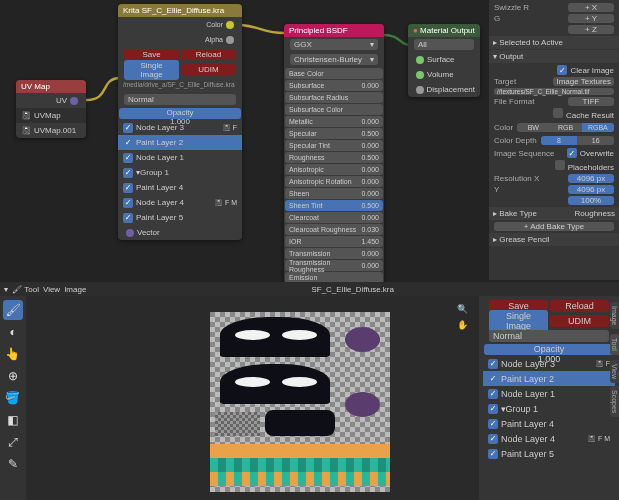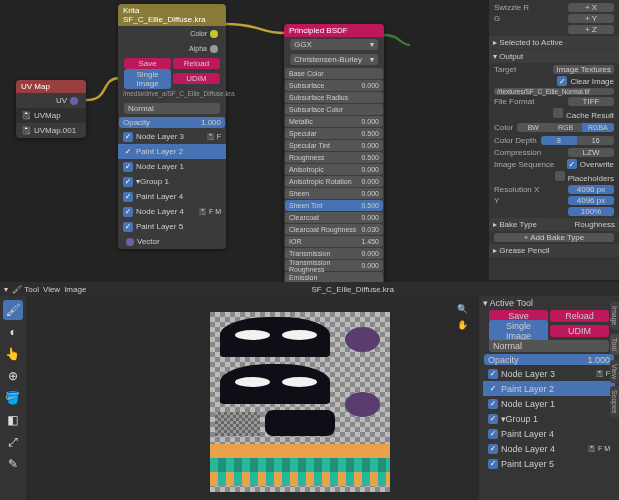--- a/index.html
+++ b/index.html
@@ -25,25 +25,25 @@
     border-radius: 4px 4px 0 0;
     font-size: 8px;
     color: #fff;
   }
   .hdr-red    { background: #983e3e; }
   .hdr-yellow { background: #8a7a3a; }
   .hdr-green  { background: #be185d; }
   .hdr-dkgrn  { background: #3a5a3a; }
   .row { display:flex; align-items:center; padding:1px 5px; height:13px; }
   .row-dark { background:#2f2f2f; }
-  .btn { background:#be185d; border-radius:3px; padding:1px 5px; text-align:center; flex:1; margin:1px; }
+  .btn { background:#7f1d1d; border-radius:3px; padding:1px 5px; text-align:center; flex:1; margin:1px; }
   .btn-sel { background:#4772b3; }
   .field { background:#545454; border-radius:3px; padding:1px 4px; flex:1; margin:1px; display:flex; justify-content:space-between; }
   .slider { background:#545454; border-radius:3px; margin:1px; height:11px; display:flex; justify-content:space-between; align-items:center; padding:0 4px; }
-  .slider-fill { background:#4772b3; }
+  .slider-fill { background:#4772b3;flex-direction:column; }
   .chk { width:10px; height:10px; background:#4772b3; display:inline-flex; align-items:center; justify-content:center; color:#fff; font-size:8px; margin-right:3px; border-radius:2px;}
   .chk.off { background:#555; }
   .dot { width:8px; height:8px; border-radius:50%; background:#c7c729; display:inline-block; margin:0 3px; }
   .dot.grey{background:#999;}
   .dot.green{background:#7bc66b;}
   .collapse::before{content:"▾ ";}
   
   .workspace-top {
     position:absolute; left:0; top:0; width:619px; height:280px;
     background:#232323;
@@ -106,21 +106,21 @@
   <div class="node" style="left:16px;top:80px;width:70px">
     <div class="node-header hdr-red">UV Map</div>
     <div class="row" style="justify-content:flex-end">
         <span>UV</span>
         <span class="dot" style="background:#6f5fa8"></span>
       </div>
     <div class="row row-dark">📓 <span style="margin-left:3px">UVMap</span></div>
     <div class="row">📓 <span style="margin-left:3px">UVMap.001</span></div>
   </div>
 
-  <div class="node" style="left:118px;top:4px;width:108px">
+  <div class="node" style="left:118px;top:4px;width:124px">
     <div class="node-header hdr-yellow">Krita   SF_C_Ellie_Diffuse.kra</div>
     <div class="row" style="justify-content:flex-end;font-size:7px">
         <span>Color</span>
         <span class="dot"></span>
       </div>
     <div class="row" style="justify-content:flex-end;font-size:7px">
         <span>Alpha</span>
         <span class="dot grey"></span>
       </div>
     <div class="row">
@@ -282,43 +282,63 @@
           <span>0.000</span>
         </div>
       </div>
     <div id="bsdf-tail">
         <div class="row" style="font-size:7px"><span class="dot" style="background:#6f5fa8"></span>Normal</div>
         <div class="row" style="font-size:7px"><span class="dot" style="background:#6f5fa8"></span>Clearcoat Normal</div>
         <div class="row" style="font-size:7px"><span class="dot" style="background:#6f5fa8"></span>Tangent</div>
       </div>
   </div>
 
+  <div class="node" style="left:408px;top:24px;width:72px">
+    <div class="node-header hdr-dkgrn"><span style="color:#d66">● </span><span>Material Output</span></div>
+    <div class="row">
+        <div class="field">
+          <span>All</span>
+        </div>
+      </div>
+    <div class="row">
+        <span class="dot green"></span>
+        <span>Surface</span>
+      </div>
+    <div class="row">
+        <span class="dot green"></span>
+        <span>Volume</span>
+      </div>
+    <div class="row">
+        <span class="dot grey"></span>
+        <span>Displacement</span>
+      </div>
+  </div>
 
   <div class="sidebar">
     <div class="prop-row">
         <span class="lbl">Swizzle R</span>
         <span class="val">+ X</span>
       </div>
     <div class="prop-row">
         <span class="lbl">G</span>
         <span class="val">+ Y</span>
       </div>
     <div class="prop-row">
         <span></span>
         <span class="val">+ Z</span>
       </div>
     <div class="panel-hdr">▸ <span>Selected to Active</span></div>
     <div class="panel-hdr collapse"><span>Output</span></div>
     <div class="prop-row">
+        <span></span>
+        <span><span class="chk">✓</span><span>Clear Image</span></span>
+      </div>
+    <div class="prop-row">
         <span class="lbl">Target</span>
         <span class="val">Image Textures</span>
-      </div>
-    <div class="prop-row">
-        <span></span>
-        <span><span class="chk">✓</span><span>Clear Image</span></span>
       </div>
     <div class="prop-row">
         <span class="val" style="flex:1;font-size:6.5px;text-align:left">//textures/SF_C_Ellie_Normal.tif</span>
       </div>
     <div class="prop-row">
         <span class="lbl">File Format</span>
         <span class="val">TIFF</span>
       </div>
     <div class="prop-row">
         <span></span>
@@ -332,24 +352,20 @@
           <span class="on">RGBA</span>
         </span>
     </div>
     <div class="prop-row">
         <span class="lbl">Color Depth</span>
       <span class="pill" style="flex:1;margin-left:4px">
           <span class="on">8</span>
           <span>16</span>
         </span>
     </div>
-    <div class="prop-row">
-        <span class="lbl">Compression</span>
-        <span class="val">LZW</span>
-      </div>
     <div class="prop-row">
         <span class="lbl">Image Sequence</span>
         <span><span class="chk">✓</span><span>Overwrite</span></span>
       </div>
     <div class="prop-row">
         <span></span>
         <span><span class="chk off"></span><span>Placeholders</span></span>
       </div>
     <div class="prop-row">
         <span class="lbl">Resolution X</span>
@@ -408,21 +424,20 @@
     <div class="oval" style="left:135px;top:15px;width:35px;height:25px"></div>
     <div class="oval" style="left:135px;top:80px;width:35px;height:25px"></div>
     <div class="uv-shape" style="left:55px;top:98px;width:70px;height:26px;border-radius:8px"></div>
     <div style="position:absolute;left:5px;top:100px;width:45px;height:24px;background:repeating-conic-gradient(#666 0 25%,#999 0 50%) 0 0/6px 6px"></div>
     <div class="band" style="left:0;bottom:34px;width:180px;background:linear-gradient(90deg,#e9a24a,#e9a24a)"></div>
     <div class="band" style="left:0;bottom:20px;width:180px;background:repeating-linear-gradient(90deg,#29b79a 0 8px,#1e8f78 8px 16px)"></div>
     <div class="band" style="left:0;bottom:6px;width:180px;background:repeating-linear-gradient(90deg,#e9a24a 0 8px,#29b79a 8px 16px)"></div>
   </div>
 
   <div class="panel-right">
-    <div class="panel-hdr collapse"><span>Active Tool</span></div>
     <div class="row">
         <div class="btn">Save</div>
         <div class="btn">Reload</div>
       </div>
     <div class="row">
         <div class="btn btn-sel">Single Image</div>
         <div class="btn">UDIM</div>
       </div>
     <div class="row">
         <div class="field">

